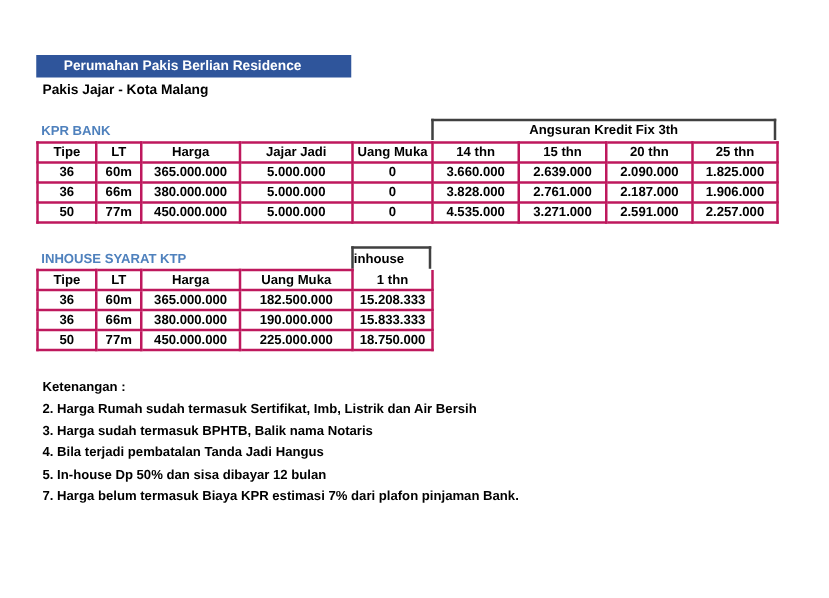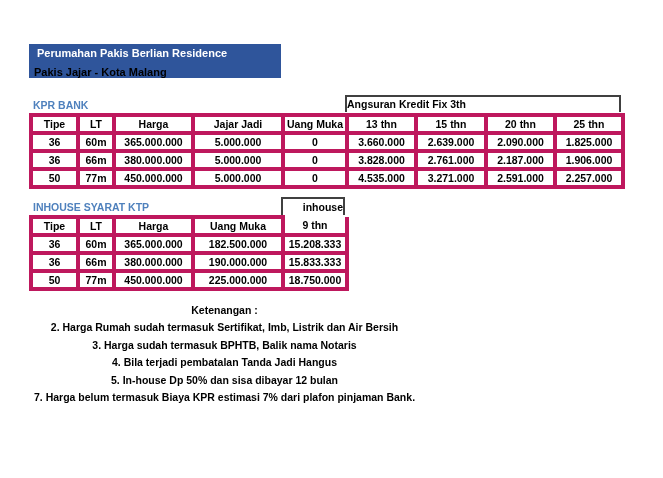--- a/index.html
+++ b/index.html
@@ -1,30 +1,30 @@
 <!DOCTYPE html>
 <html><head>
   <meta charset="utf-8">
   <style>
     html, body { margin: 0; padding: 0; background: #ffffff; }
     body { width: 663px; height: 478px; position: relative; overflow: hidden;
            font-family: "Liberation Sans", sans-serif; color: #000; }
-    .title-bar { position: absolute; left: 29px; top: 44px; width: 252px; height: 34px;
+    .title-bar { position: absolute; left: 29px; top: 44px; width: 252px; height: 18px;
                  background: #2f559b; color: #fff; font-weight: bold; font-size: 11px;
-                 line-height: 18px; padding-left: 8px; box-sizing: border-box; }
+                 line-height: 18px; padding-left: 22px; box-sizing: border-box; }
     .subtitle { position: absolute; left: 34px; top: 64px; font-weight: bold; font-size: 11px; line-height: 16px; }
     .section-label { position: absolute; left: 33px; font-weight: bold; font-size: 10.5px; color: #4f81bd; line-height: 14px; }
     table { position: absolute; border-collapse: collapse; font-weight: bold; font-size: 10.5px; }
-    td { border: 4px solid #be185d; text-align: center; padding: 0; height: 14px; line-height: 14px; white-space: nowrap; }
+    td { border: 2px solid #be185d; text-align: center; padding: 0; height: 14px; line-height: 14px; white-space: nowrap; }
     .ang-head { position: absolute; left: 345px; top: 95px; width: 276px; height: 17px; box-sizing: border-box;
-                border: 2px solid #404040; border-bottom: none; font-weight: bold; font-size: 10.5px; line-height: 15px; }
+                border: 2px solid #404040; border-bottom: none; text-align: center; font-weight: bold; font-size: 10.5px; line-height: 15px; }
     .inh-head { position: absolute; left: 281px; top: 197px; width: 64px; height: 18px; box-sizing: border-box;
-                border: 2px solid #404040; border-bottom: none; text-align: right; font-weight: bold; font-size: 10.5px; line-height: 17px; }
+                border: 2px solid #404040; border-bottom: none; text-align: left; font-weight: bold; font-size: 10.5px; line-height: 17px; }
     .notes { position: absolute; left: 34px; top: 302px; font-weight: bold; font-size: 10.5px; }
-    .notes div { height: 17.4px; line-height: 17.4px; white-space: nowrap; text-align: center; }
+    .notes div { height: 17.4px; line-height: 17.4px; white-space: nowrap; }
   </style>
 </head>
 <body>
 
 <div class="title-bar">Perumahan Pakis Berlian Residence</div>
 <div class="subtitle">Pakis Jajar - Kota Malang</div>
 
 <div class="section-label" style="top:98px;">KPR BANK</div>
 <div class="ang-head">Angsuran Kredit Fix 3th</div>
 <table style="left:29px; top:113px;">
@@ -39,21 +39,21 @@
       <col style="width:69px">
       <col style="width:68px">
   </colgroup>
   <tbody>
       <tr>
     <td>Tipe</td>
     <td>LT</td>
     <td>Harga</td>
     <td>Jajar Jadi</td>
     <td>Uang Muka</td>
-    <td>13 thn</td>
+    <td>14 thn</td>
     <td>15 thn</td>
     <td>20 thn</td>
     <td>25 thn</td>
   </tr>
   <tr>
     <td>36</td>
     <td>60m</td>
     <td>365.000.000</td>
     <td>5.000.000</td>
     <td>0</td>
@@ -96,21 +96,21 @@
       <col style="width:79px">
       <col style="width:90px">
       <col style="width:64px">
   </colgroup>
   <tbody>
       <tr>
     <td>Tipe</td>
     <td>LT</td>
     <td>Harga</td>
     <td>Uang Muka</td>
-    <td style="border-top:none;">9 thn</td>
+    <td style="border-top:none;">1 thn</td>
   </tr>
   <tr>
     <td>36</td>
     <td>60m</td>
     <td>365.000.000</td>
     <td>182.500.000</td>
     <td>15.208.333</td>
   </tr>
   <tr>
     <td>36</td>

